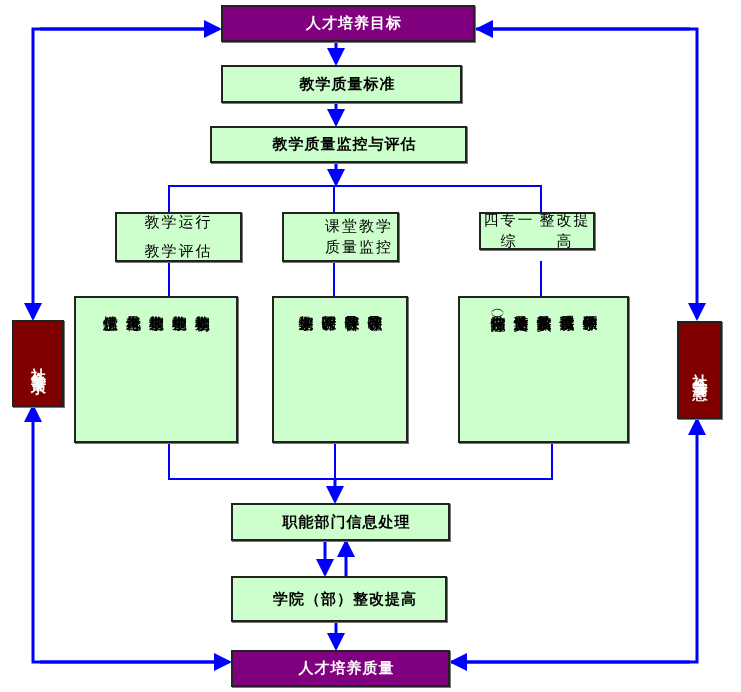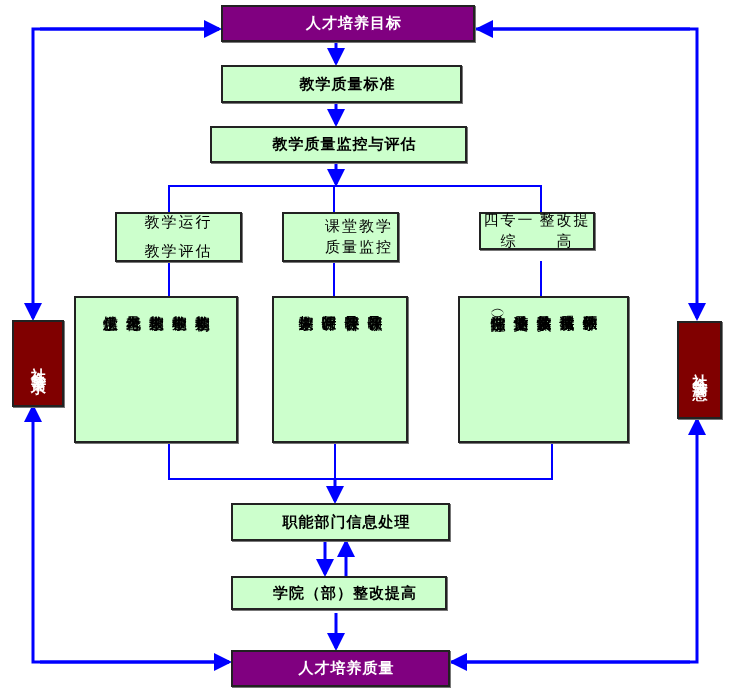--- a/index.html
+++ b/index.html
@@ -110,21 +110,21 @@
     <span class="col">实践教学质量评估</span>
     <span class="col">毕业论文质量评估</span>
     <span class="col">学院（部）综合评估</span>
   </div>
 </div>
 
 <div class="box green bold" style="left:231px;top:503px;width:219px;height:38px;">
   <span>职能部门信息处理</span>
 </div>
 
-<div class="box green bold" style="left:231px;top:576px;width:216px;height:34px;">
+<div class="box green bold" style="left:231px;top:576px;width:216px;height:46px;">
   <span>学院（部）整改提高</span>
 </div>
 
 <div class="box purple bold" style="left:231px;top:650px;width:219px;height:37px;">
   <span>人才培养质量</span>
 </div>
 
 <div class="box maroon" style="left:12px;top:320px;width:52px;height:87px;">
   <span class="side">社会需求</span>
 </div>

